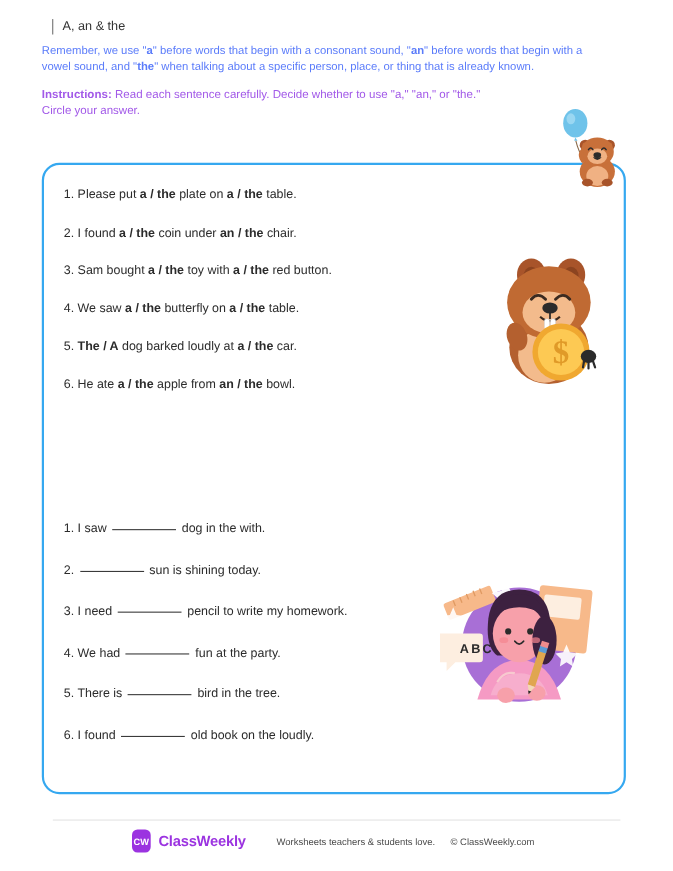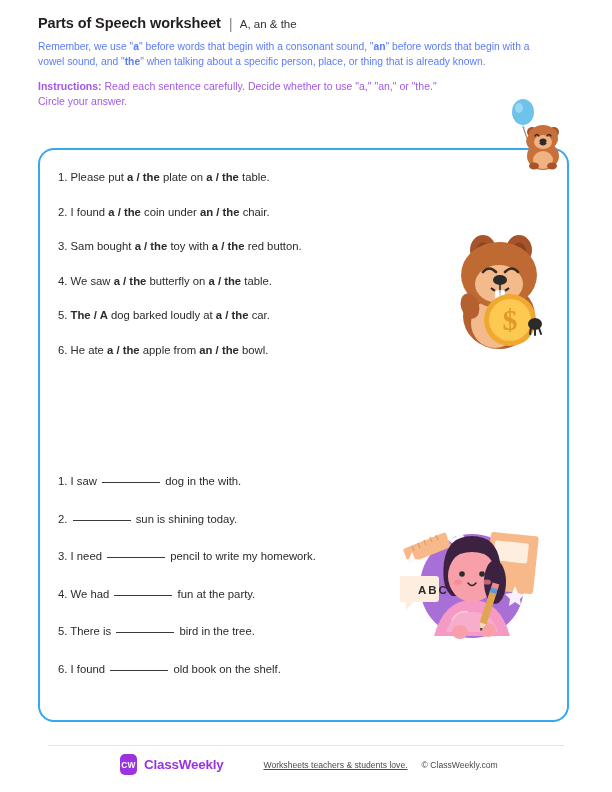--- a/index.html
+++ b/index.html
@@ -168,45 +168,43 @@
     letter-spacing: 0.2px;
   }
   .logo-text {
     margin-left: 7px;
     font-size: 13.4px;
     font-weight: bold;
     color: #9b33e0;
     letter-spacing: -0.2px;
   }
   .footer-tag {
-    margin-left: 40px;
+    margin-left: 28px;
     font-size: 8.6px;
     color: #4a4a4a;
-    text-decoration: underline;
   }
   .footer-copy {
     margin-left: 14px;
     font-size: 8.6px;
     color: #4a4a4a;
   }
 
   
   .illus { position: absolute; }
   .illus-balloon-bear { left: 505px; top: 98px; }
   .illus-coin-bear   { left: 443px; top: 228px; }
   .illus-girl        { left: 400px; top: 524px; }
 </style>
 </head>
 <body>
 
 <div class="page">
 
   <div class="header">
     <div class="title-row">
-      <span class="title-main">Parts of Speech worksheet</span>
       <span class="title-sep">|</span>
       <span class="title-sub">A, an &amp; the</span>
     </div>
     <div class="intro"><span>Remember, we use "</span><b>a</b><span>" before words that begin with a consonant sound, "</span><b>an</b><span>" before words that begin with a vowel sound, and "</span><b>the</b><span>" when talking about a specific person, place, or thing that is already known.</span></div>
     <div class="instructions">
       <b>Instructions:</b><span> Read each sentence carefully. Decide whether to use "a," "an," or "the." Circle your answer.</span>
     </div>
   </div>
 
   <div class="box"></div>
@@ -223,21 +221,21 @@
   </div>
 
 
   <div class="content2">
     <div class="f-list">
         <div class="f-item"><span>1.</span><span> I saw </span><span class="blank"></span><span> dog in the with.</span></div>
         <div class="f-item"><span>2.</span><span> </span><span class="blank"></span><span> sun is shining today.</span></div>
         <div class="f-item"><span>3.</span><span> I need </span><span class="blank"></span><span> pencil to write my homework.</span></div>
         <div class="f-item"><span>4.</span><span> We had </span><span class="blank"></span><span> fun at the party.</span></div>
         <div class="f-item"><span>5.</span><span> There is </span><span class="blank"></span><span> bird in the tree.</span></div>
-        <div class="f-item"><span>6.</span><span> I found </span><span class="blank"></span><span> old book on the shelf.</span></div>
+        <div class="f-item"><span>6.</span><span> I found </span><span class="blank"></span><span> old book on the loudly.</span></div>
       </div>
   </div>
 
   <svg class="illus illus-balloon-bear" width="62" height="72" viewBox="0 0 62 72">
     <ellipse cx="18" cy="14" rx="11" ry="13" fill="#6fc3ea"></ellipse>
     <ellipse cx="14" cy="10" rx="4" ry="5" fill="#9ad7f2"></ellipse>
     <path d="M18 27 L17 30 L20 30 Z" fill="#6fc3ea"></path>
     <path d="M18.5 30 Q21 40 25 45" stroke="#8a6a4a" stroke-width="1" fill="none"></path>
     <ellipse cx="38" cy="58" rx="16" ry="14" fill="#c8703a"></ellipse>
     <ellipse cx="38" cy="62" rx="10" ry="9" fill="#f0b183"></ellipse>

